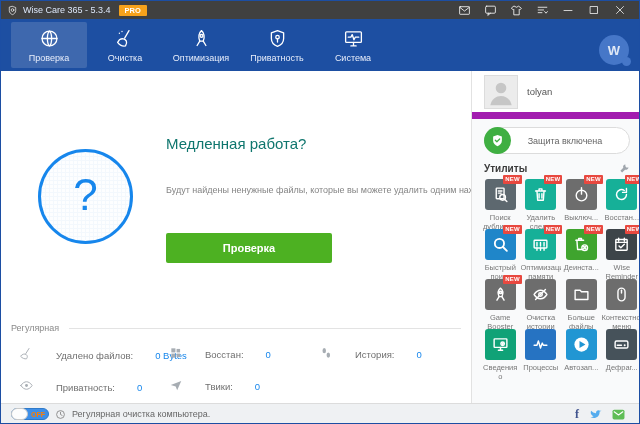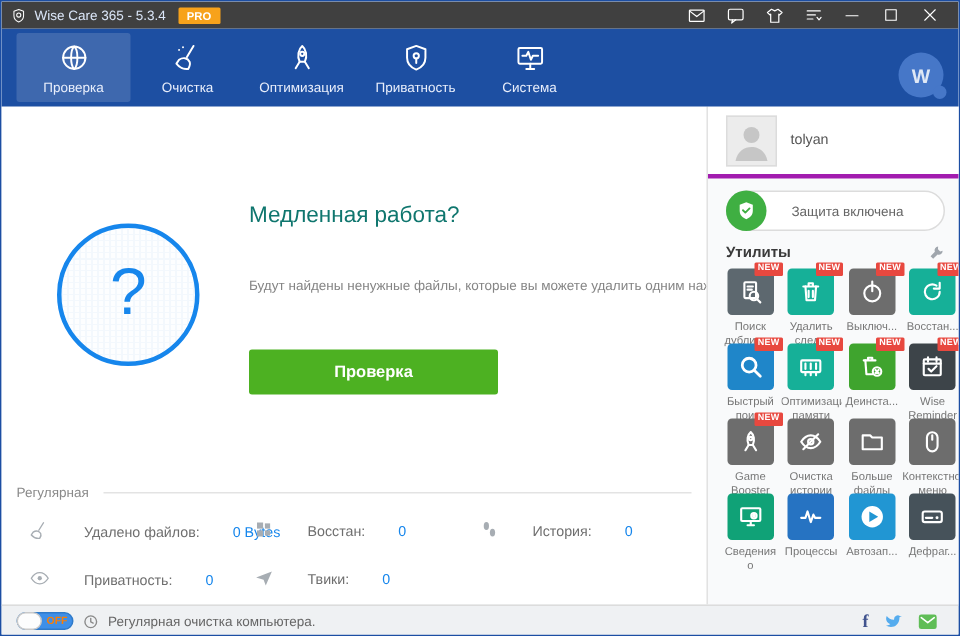--- a/index.html
+++ b/index.html
@@ -50,21 +50,21 @@
   .stats-title{position:absolute;left:10px;top:252px;font-size:9px;color:#8a8a8a}
   .stats-line{position:absolute;left:68px;top:257px;width:392px;height:1px;background:#e3e3e3}
   .stat{position:absolute;display:flex;align-items:flex-end;gap:22px;font-size:9.5px}
   .stat .lbl{color:#6f6f6f}
   .stat .val{color:#1686ec}
 
   
   .sidebar{position:absolute;left:470px;top:70px;width:170px;height:332px;background:#f9fafb;
            border-left:1px solid #e2e2e2}
   .user-card{position:absolute;left:0;top:0;width:100%;height:48px;background:#fff;
-           border-bottom:3px solid #a21caf;display:flex;align-items:center;padding:0 12px;gap:9px;cursor:pointer}
+           border-bottom:7px solid #a21caf;display:flex;align-items:center;padding:0 12px;gap:9px;cursor:pointer}
   .avatar{width:34px;height:34px;background:#ececec;border:1px solid #dcdcdc;overflow:hidden}
   .username{font-size:9.5px;color:#555}
   .protect-pill{position:absolute;left:12px;top:56px;width:146px;height:27px;background:#fff;
            border:1px solid #dcdcdc;border-radius:14px;display:flex;align-items:center;cursor:pointer}
   .protect-circle{width:27px;height:27px;border-radius:50%;background:#3faf42;margin-left:-1px;
            display:flex;align-items:center;justify-content:center;flex-shrink:0}
   .protect-label{flex:1;text-align:center;font-size:9px;color:#666;padding-right:10px}
   .util-header{position:absolute;left:12px;top:92px;width:146px;display:flex;align-items:center;justify-content:space-between}
   .util-title{font-size:10px;font-weight:bold;color:#3a3a3a}
   .wrench{cursor:pointer}

